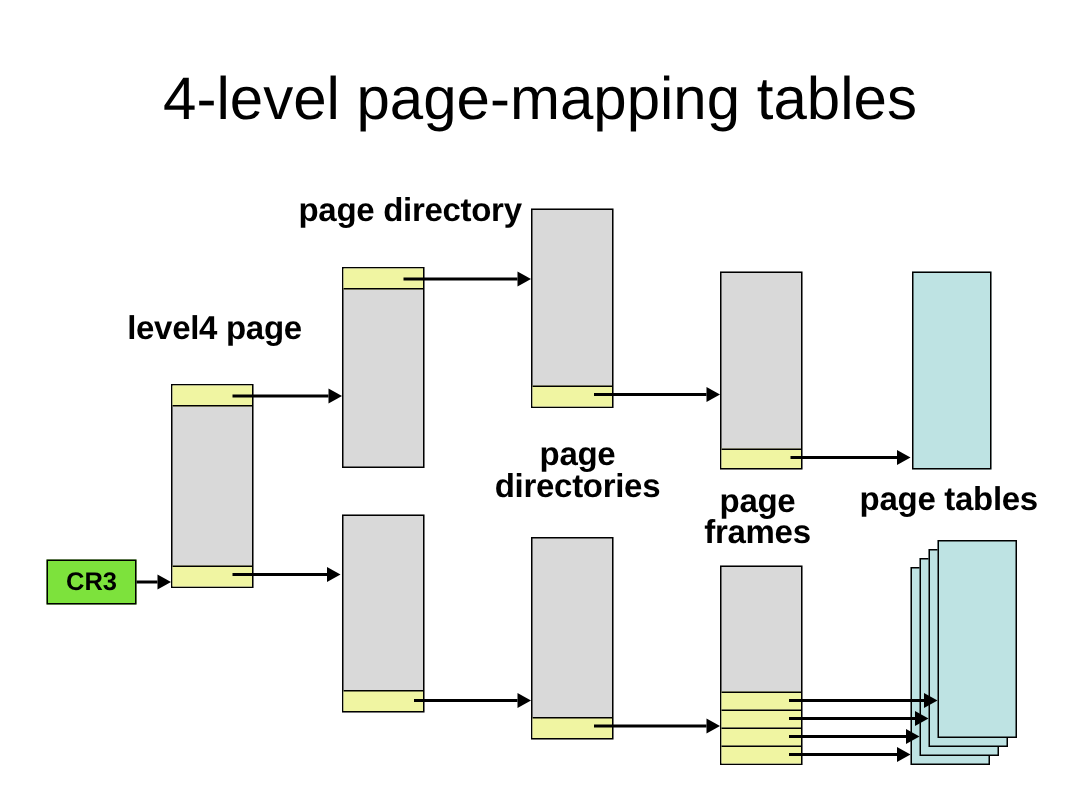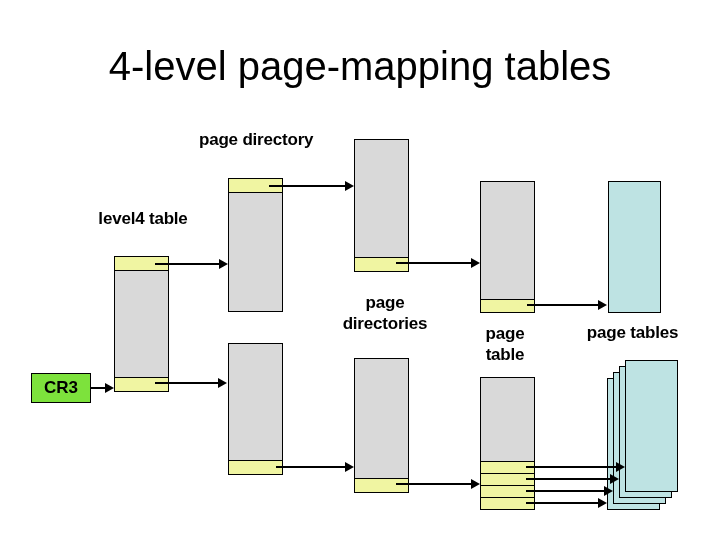--- a/index.html
+++ b/index.html
@@ -4,21 +4,21 @@
 <style>
   html,body{margin:0;padding:0;background:#fff;}
   .slide{
     position:relative;width:720px;height:540px;background:#ffffff;overflow:hidden;
     font-family:"Liberation Sans",sans-serif;color:#000;
   }
   .title{
     position:absolute;left:0;right:0;top:44px;margin:0;
     text-align:center;font-size:40px;font-weight:400;letter-spacing:0px;
   }
-  .lbl{position:absolute;font-size:17px;font-weight:bold;line-height:20px;letter-spacing:-0.2px;}
+  .lbl{position:absolute;font-size:22px;font-weight:bold;line-height:20px;letter-spacing:-0.2px;}
   .lbl span{display:block;}
   .lbl.center{text-align:center;}
   #lbl-pdpt{left:199px;top:130px;text-align:left;}
   #lbl-pml4{left:83px;top:209px;width:120px;line-height:20px;}
   #lbl-pd{left:325px;top:292px;width:120px;line-height:21px;}
   #lbl-pt{left:445px;top:323px;width:120px;line-height:21px;}
   #lbl-pf{left:572px;top:323px;width:121px;}
   .box{position:absolute;background:#d9d9d9;border:1px solid #000;box-sizing:border-box;}
   .box.blue{background:#bee3e3;}
   .strip{position:absolute;left:0;right:0;background:#f0f5a2;}
@@ -69,29 +69,29 @@
 <body>
 
 <div class="slide">
 
   <h1 class="title">4-level page-mapping tables</h1>
 
   <div class="lbl" id="lbl-pdpt">
     <span>page directory</span>
   </div>
   <div class="lbl center" id="lbl-pml4">
-    <span>level4 table</span>
+    <span>level4 page</span>
   </div>
   <div class="lbl center" id="lbl-pd">
     <span>page</span>
     <span>directories</span>
   </div>
   <div class="lbl center" id="lbl-pt">
     <span>page</span>
-    <span>table</span>
+    <span>frames</span>
   </div>
   <div class="lbl center" id="lbl-pf">page tables</div>
 
   <div class="box" id="pml4">
     <div class="strip top"></div>
     <div class="strip bottom"></div>
   </div>
 
   <div class="box" id="pdpt1">
     <div class="strip top"></div>

